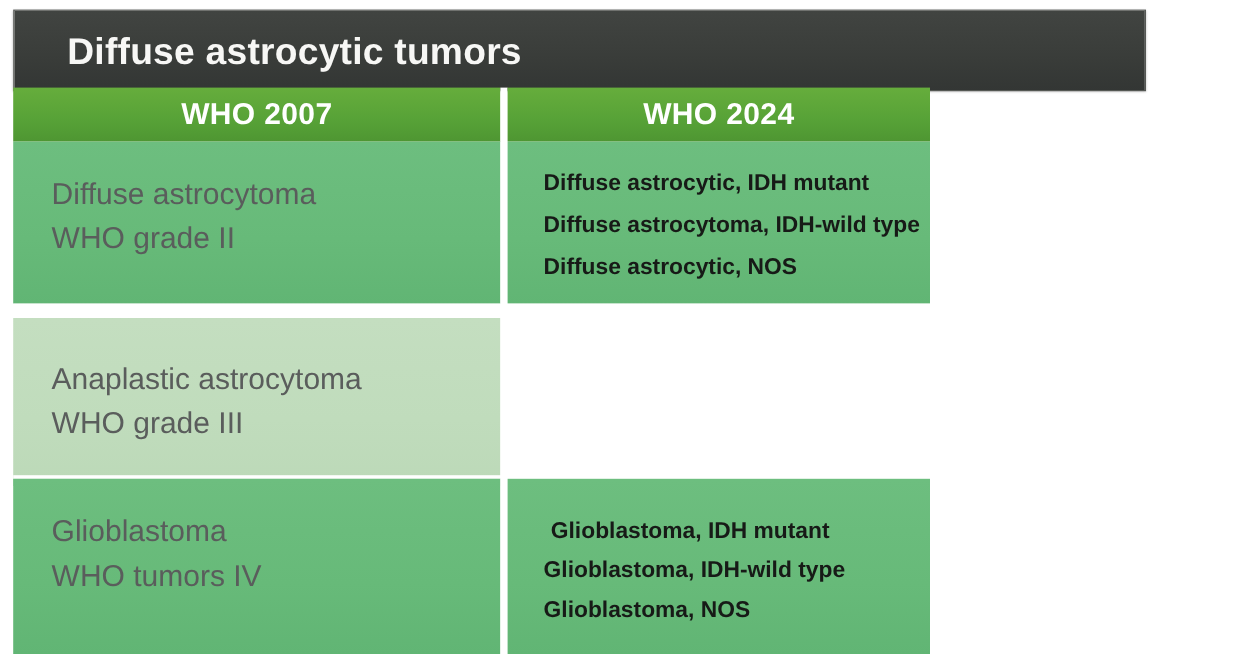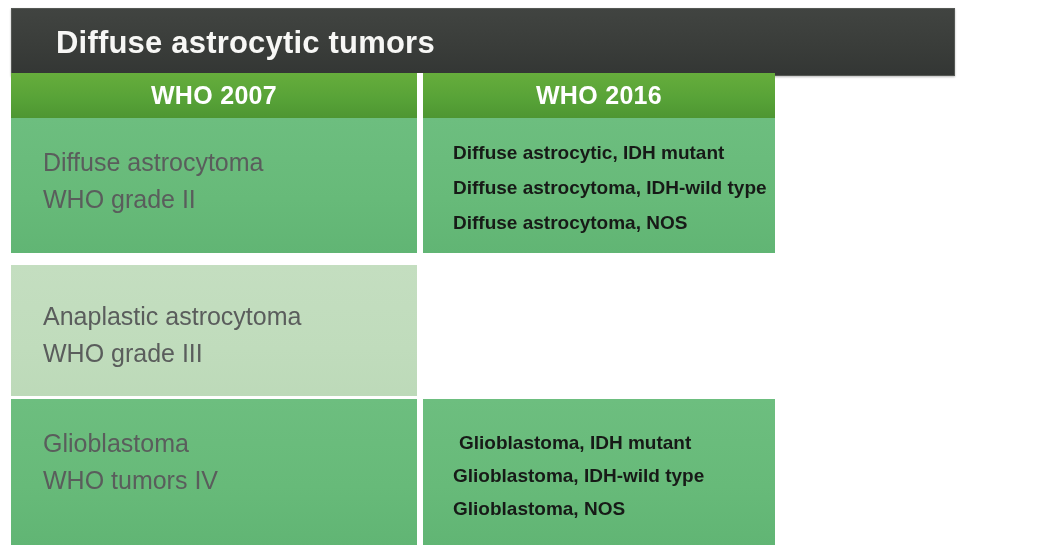--- a/index.html
+++ b/index.html
@@ -162,34 +162,34 @@
   </div>
 
   <div class="table">
 
     <div class="row row-header">
       <div class="cell-left hdr">
         <span class="hdr-text">WHO 2007</span>
       </div>
       <div class="gap"></div>
       <div class="cell-right hdr">
-        <span class="hdr-text">WHO 2016</span>
+        <span class="hdr-text">WHO 2024</span>
       </div>
     </div>
 
     <div class="row row-1">
       <div class="cell-left body band-medium offset-top">
         <div class="old-line">Diffuse astrocytoma</div>
         <div class="old-line">WHO grade II</div>
       </div>
       <div class="gap"></div>
       <div class="cell-right body band-medium">
         <div class="new-line">Diffuse astrocytic, IDH mutant</div>
         <div class="new-line">Diffuse astrocytoma, IDH-wild type</div>
-        <div class="new-line">Diffuse astrocytoma, NOS</div>
+        <div class="new-line">Diffuse astrocytic, NOS</div>
       </div>
     </div>
 
     <div class="spacer-between-rows sp-1"></div>
 
     <div class="row row-2">
       <div class="cell-left body band-light">
         <div class="old-line">Anaplastic astrocytoma</div>
         <div class="old-line">WHO grade III</div>
       </div>

